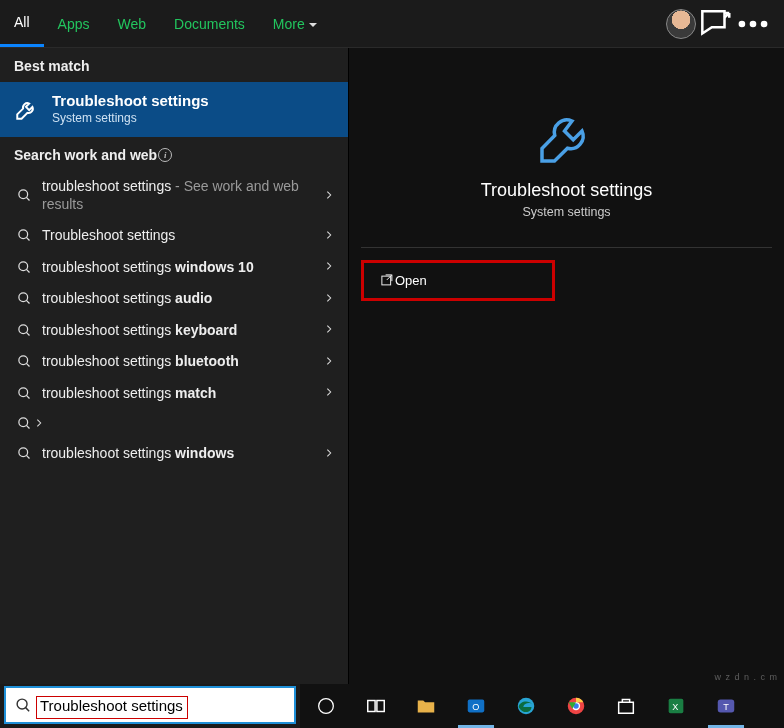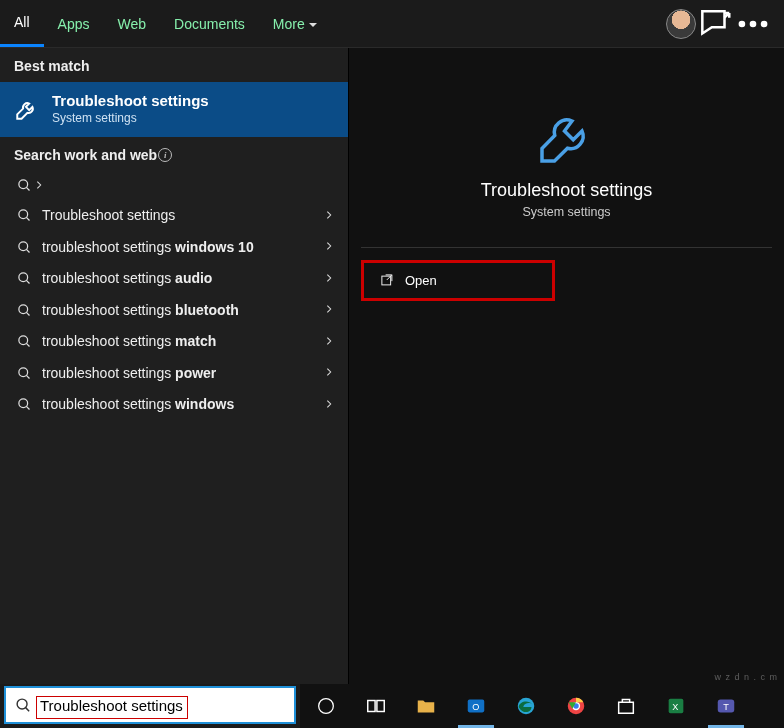--- a/index.html
+++ b/index.html
@@ -1,20 +1,20 @@
 <!DOCTYPE html>
 <html><head>
   <meta charset="utf-8">
   <style>
     * { box-sizing:border-box; margin:0; padding:0; font-family:"Segoe UI",Arial,sans-serif; }
     body { width:784px; height:728px; background:#1b1b1b; color:#fff; overflow:hidden; position:relative; }
 
     
     .top-bar { height:48px; background:#1b1b1b; display:flex; align-items:center; padding:0 12px 0 0; border-bottom:1px solid #2a2a2a; }
-    .tab { padding:14px 14px; font-size:14px; color:#86efac; cursor:pointer; }
+    .tab { padding:14px 14px; font-size:14px; color:#22c55e; cursor:pointer; }
     .tab.active { color:#fff; border-bottom:3px solid #0a84ff; }
     .chev { width:0;height:0;border-left:4px solid transparent;border-right:4px solid transparent;border-top:4px solid #ddd;display:inline-block;margin-left:4px;vertical-align:middle; }
     .spacer { flex:1; }
     .avatar { width:30px;height:30px;border-radius:50%;background:radial-gradient(circle at 50% 35%,#e7b895 40%,#3a3a3a 41%);border:1px solid #888; }
     .top-icon { width:38px;height:38px;display:flex;align-items:center;justify-content:center;color:#fff;cursor:pointer; }
     .arrow-icon svg,.dots svg{stroke:#fff;}
 
     
     .split { display:flex; height:636px; }
     .left { width:348px; background:#1f1f1f; overflow:hidden; }
@@ -34,21 +34,21 @@
     .row .txt { flex:1; font-size:14px; color:#eee; padding-left:8px; line-height:1.25; }
     .row .gray { color:#9a9a9a; }
     .row .bold { font-weight:700;margin-top:19px; }
     .row .more { color:#ddd;font-size:12px; }
 
     
     .r-hero { display:flex;flex-direction:column;align-items:center;padding:34px 10px 28px;border-bottom:1px solid #333;margin:24px 12px 0; }
     .r-hero svg { width:60px;height:60px;color:#4aa0e6; }
     .r-title { font-size:18px;font-weight:500;margin-top:14px; }
     .r-sub { font-size:12.5px;color:#ccc;margin-top:4px; }
-    .open-row { margin:12px 12px 0;padding:10px 16px;display:flex;align-items:center;gap:10px;font-size:13px;border:3px solid #c00; width:194px; cursor:pointer; }
+    .open-row { margin:12px 12px 0;padding:10px 16px;display:flex;align-items:center;font-size:13px;border:3px solid #c00; width:194px; cursor:pointer; }
     .open-row svg { width:15px;height:15px;color:#eee; }
 
     
     .search-wrap { position:absolute;left:4px;bottom:4px;width:292px;height:38px;background:#fff;border:2px solid #1f90d8;display:flex;align-items:center; }
     .search-wrap .sic2 { width:34px;display:flex;justify-content:center;color:#222; }
     .search-wrap input { border:none;outline:none;height:100%;flex:1;font-size:15px;color:#000;background:transparent;padding-right:6px; }
     .search-hl { position:absolute;left:36px;bottom:9px;width:152px;height:23px;border:1.5px solid #c00;pointer-events:none; }
 
     
     .taskbar { position:absolute;left:300px;right:0;bottom:0;height:44px;background:#111;display:flex;align-items:center;gap:2px;padding:0 2px; }
@@ -106,20 +106,21 @@
     </div>
 
     <div id="rows">
         <div class="row">
           <div class="sic">
             <svg width="15" height="15" viewBox="0 0 24 24" fill="none" stroke="currentColor" stroke-width="2">
               <circle cx="10" cy="10" r="7"></circle>
               <path d="M20 20l-5-5"></path>
             </svg>
           </div>
+          <div class="txt"><span>troubleshoot settings</span><span class="gray"> - See work and web results</span></div>
           <div class="more"><svg width="10" height="10" viewBox="0 0 24 24" fill="none" stroke="currentColor" stroke-width="2.5">
               <path d="M8 4l8 8-8 8"></path>
             </svg></div>
         </div>
         <div class="row">
           <div class="sic">
             <svg width="15" height="15" viewBox="0 0 24 24" fill="none" stroke="currentColor" stroke-width="2">
               <circle cx="10" cy="10" r="7"></circle>
               <path d="M20 20l-5-5"></path>
             </svg>
@@ -153,20 +154,32 @@
               <path d="M8 4l8 8-8 8"></path>
             </svg></div>
         </div>
         <div class="row">
           <div class="sic">
             <svg width="15" height="15" viewBox="0 0 24 24" fill="none" stroke="currentColor" stroke-width="2">
               <circle cx="10" cy="10" r="7"></circle>
               <path d="M20 20l-5-5"></path>
             </svg>
           </div>
+          <div class="txt"><span>troubleshoot settings </span><span class="bold">keyboard</span></div>
+          <div class="more"><svg width="10" height="10" viewBox="0 0 24 24" fill="none" stroke="currentColor" stroke-width="2.5">
+              <path d="M8 4l8 8-8 8"></path>
+            </svg></div>
+        </div>
+        <div class="row">
+          <div class="sic">
+            <svg width="15" height="15" viewBox="0 0 24 24" fill="none" stroke="currentColor" stroke-width="2">
+              <circle cx="10" cy="10" r="7"></circle>
+              <path d="M20 20l-5-5"></path>
+            </svg>
+          </div>
           <div class="txt"><span>troubleshoot settings </span><span class="bold">bluetooth</span></div>
           <div class="more"><svg width="10" height="10" viewBox="0 0 24 24" fill="none" stroke="currentColor" stroke-width="2.5">
               <path d="M8 4l8 8-8 8"></path>
             </svg></div>
         </div>
         <div class="row">
           <div class="sic">
             <svg width="15" height="15" viewBox="0 0 24 24" fill="none" stroke="currentColor" stroke-width="2">
               <circle cx="10" cy="10" r="7"></circle>
               <path d="M20 20l-5-5"></path>
@@ -177,21 +190,20 @@
               <path d="M8 4l8 8-8 8"></path>
             </svg></div>
         </div>
         <div class="row">
           <div class="sic">
             <svg width="15" height="15" viewBox="0 0 24 24" fill="none" stroke="currentColor" stroke-width="2">
               <circle cx="10" cy="10" r="7"></circle>
               <path d="M20 20l-5-5"></path>
             </svg>
           </div>
-          <div class="txt"><span>troubleshoot settings </span><span class="bold">power</span></div>
           <div class="more"><svg width="10" height="10" viewBox="0 0 24 24" fill="none" stroke="currentColor" stroke-width="2.5">
               <path d="M8 4l8 8-8 8"></path>
             </svg></div>
         </div>
         <div class="row">
           <div class="sic">
             <svg width="15" height="15" viewBox="0 0 24 24" fill="none" stroke="currentColor" stroke-width="2">
               <circle cx="10" cy="10" r="7"></circle>
               <path d="M20 20l-5-5"></path>
             </svg>

